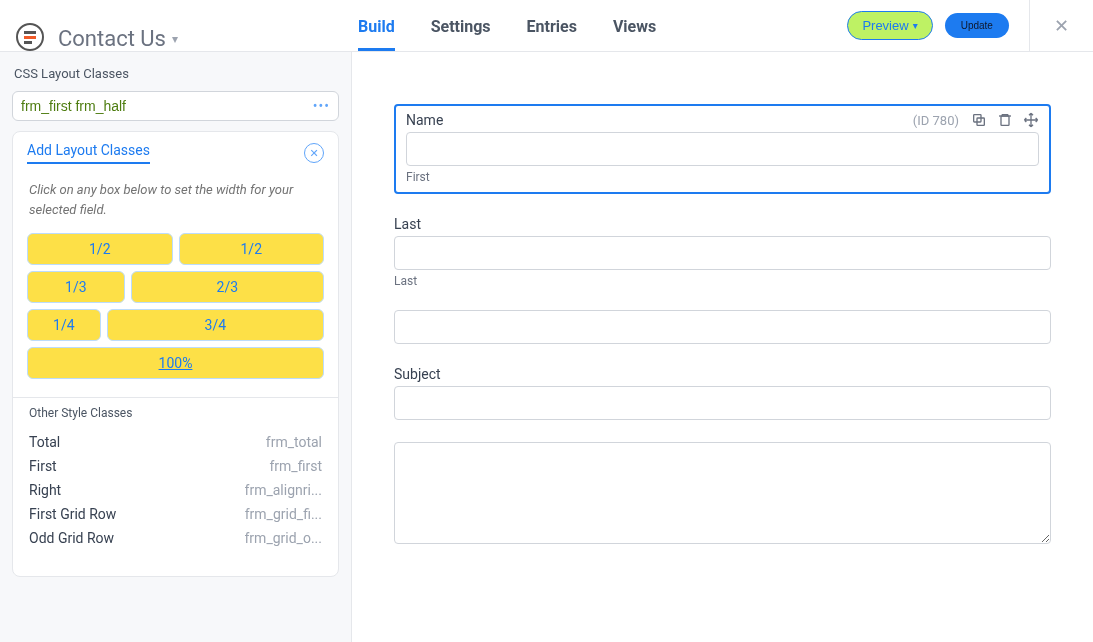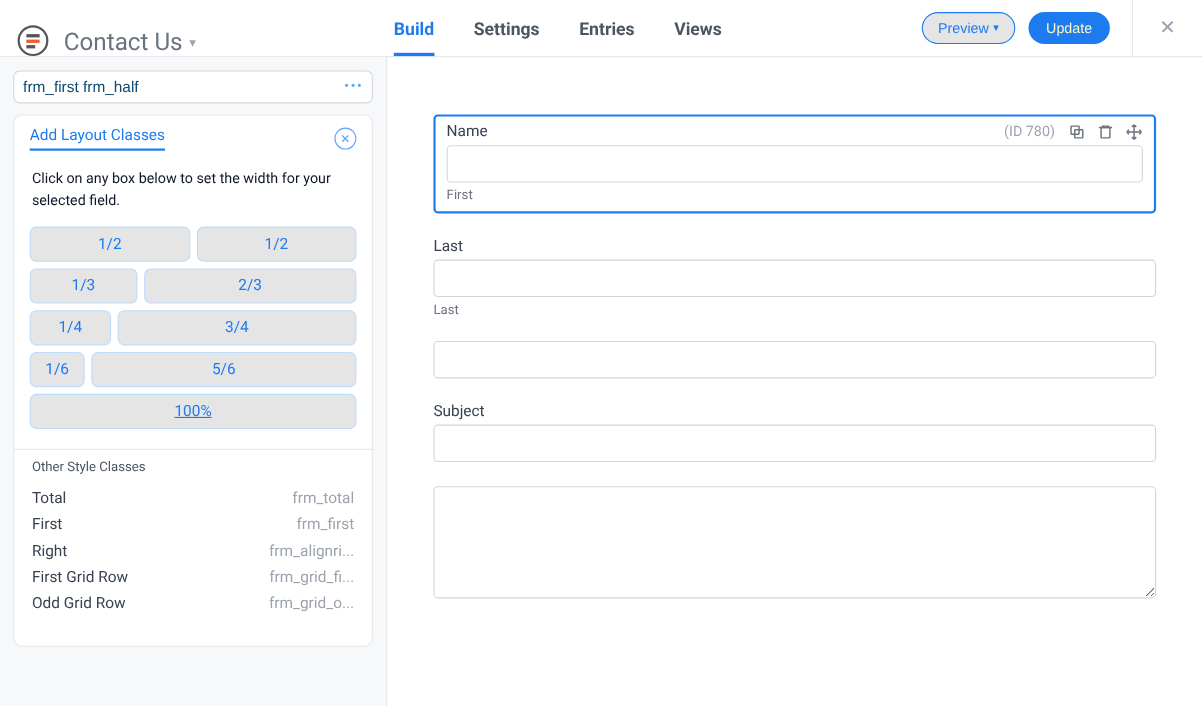--- a/index.html
+++ b/index.html
@@ -11,42 +11,42 @@
 .logo-bar { width: 12px; height: 3px; background: #555; }
 .logo-bar.orange { background: #f05a28; width: 12px; }
 .title { font-size: 22px; color: #6b7280; font-weight: 400; display: flex; align-items: center; }
 .title-caret { margin-left: 6px; font-size: 12px; color: #9ca3af; }
 
 .tabs { display: flex; gap: 36px; margin-left: 180px; }
 .tab { font-size: 16px; color: #4b5563; padding: 14px 0 12px; cursor: pointer; border-bottom: 3px solid transparent; font-weight: bold; }
 .tab.active { color: #1d7bf0; border-bottom-color: #1d7bf0; }
 
 .top-right { margin-left: auto; display: flex; align-items: center; gap: 12px; }
-.btn-preview { border: 1px solid #1d7bf0; color: #1d7bf0; background: #e5e5e5; border-radius: 18px; padding: 6px 14px; font-size: 13px; cursor: pointer; display: flex; align-items: center; gap: 4px; }
-.btn-update { background: #1d7bf0; color: #fef9c3; border: none; border-radius: 18px; padding: 7px 16px; font-size: 13px; cursor: pointer; }
+.btn-preview { border: 1px solid #1d7bf0; color: #1d7bf0; background: #bef264; border-radius: 18px; padding: 6px 14px; font-size: 13px; cursor: pointer; display: flex; align-items: center; gap: 4px; }
+.btn-update { background: #1d7bf0; color: #0f172a; border: none; border-radius: 18px; padding: 7px 16px; font-size: 10px; cursor: pointer; }
 .vdivide { width: 1px; height: 52px; background: #e5e7eb; margin: 0 4px 0 8px; }
 .close-x { font-size: 18px; color: #9ca3af; cursor: pointer; padding: 4px 8px; }
 
 .main { display: flex; height: calc(642px - 52px); }
 
 .sidebar { width: 352px; background: #f7f8fa; border-right: 1px solid #e5e7eb; padding: 12px; overflow-y: auto; }
 .section-label { font-size: 13px; color: #4b5563; margin-bottom: 6px; padding: 2px 2px 4px; }
 .css-input-wrap { display: flex; align-items: center; background: #fff; border: 1px solid #d1d5db; border-radius: 6px; padding: 6px 8px; margin-bottom: 10px; }
-.css-input { border: none; outline: none; flex: 1; font-size: 14px; color: #0c4a6e; }
+.css-input { border: none; outline: none; flex: 1; font-size: 14px; color: #4d7c0f; }
 .dots { color: #60a5fa; letter-spacing: 1px; font-size: 14px; cursor: pointer; }
 
 .panel { background: #fff; border: 1px solid #e5e7eb; border-radius: 8px; padding: 0 0 18px; }
 .panel-header { display: flex; justify-content: space-between; align-items: center; padding: 10px 14px 6px; }
 .panel-title { color: #1d7bf0; font-size: 14px; border-bottom: 2px solid #1d7bf0; padding-bottom: 4px; }
 .circle-x { width: 20px; height: 20px; border: 1.5px solid #60a5fa; color: #60a5fa; border-radius: 50%; display: flex; align-items: center; justify-content: center; font-size: 11px; cursor: pointer; }
-.panel-hint { color: #0f172a; font-size: 13px; padding: 10px 16px 14px; line-height: 1.5; }
+.panel-hint { font-style: italic; color: #737373; font-size: 13px; padding: 10px 16px 14px; line-height: 1.5; }
 
 .layout-grid { padding: 0 14px; display: flex; flex-direction: column; gap: 6px; }
 .layout-row { display: flex; gap: 6px; }
-.layout-btn { background: #e5e5e5; border: 1px solid #bcdcfb; color: #1d7bf0; border-radius: 6px; padding: 7px 0; font-size: 14px; cursor: pointer; text-align: center; }
+.layout-btn { background: #fde047; border: 1px solid #bcdcfb; color: #1d7bf0; border-radius: 6px; padding: 7px 0; font-size: 14px; cursor: pointer; text-align: center; }
 
 .other-section { margin-top: 18px; padding: 0 16px; }
 .other-title { color: #4b5563; font-size: 12px; margin-bottom: 10px; }
 .other-divider { height: 1px; background: #e5e7eb; margin: 0 -16px 8px; }
 .style-row { display: flex; justify-content: space-between; padding: 4px 0; font-size: 14px; }
 .style-name { color: #374151; }
 .style-class { color: #9ca3af; max-width: 90px; overflow: hidden; text-overflow: ellipsis; white-space: nowrap; }
 
 .canvas { flex: 1; padding: 52px 42px 20px 42px; overflow-y: auto; }
 
@@ -92,20 +92,21 @@
     </button>
     <button class="btn-update">Update</button>
     <div class="vdivide"></div>
     <div class="close-x">✕</div>
   </div>
 </div>
 
 <div class="main">
 
   <div class="sidebar">
+    <div class="section-label">CSS Layout Classes</div>
     <div class="css-input-wrap">
       <input class="css-input" value="frm_first frm_half" style="">
       <span class="dots">•••</span>
     </div>
 
     <div class="panel">
       <div class="panel-header">
         <div class="panel-title">Add Layout Classes</div>
         <div class="circle-x">✕</div>
       </div>
@@ -115,24 +116,20 @@
             <div class="layout-btn" style="flex: 1 1 0%;">1/2</div>
             <div class="layout-btn" style="flex: 1 1 0%;">1/2</div>
           </div>
           <div class="layout-row">
             <div class="layout-btn" style="flex: 1 1 0%;">1/3</div>
             <div class="layout-btn" style="flex: 2 1 0%;">2/3</div>
           </div>
           <div class="layout-row">
             <div class="layout-btn" style="flex: 1 1 0%;">1/4</div>
             <div class="layout-btn" style="flex: 3 1 0%;">3/4</div>
-          </div>
-          <div class="layout-row">
-            <div class="layout-btn" style="flex: 1 1 0%;">1/6</div>
-            <div class="layout-btn" style="flex: 5 1 0%;">5/6</div>
           </div>
           <div class="layout-row">
             <div class="layout-btn" style="flex: 1 1 0%; text-decoration: underline;">100%</div>
           </div>
         </div>
 
       <div class="other-section">
         <div class="other-divider"></div>
         <div class="other-title">Other Style Classes</div>
         <div id="other-styles">

